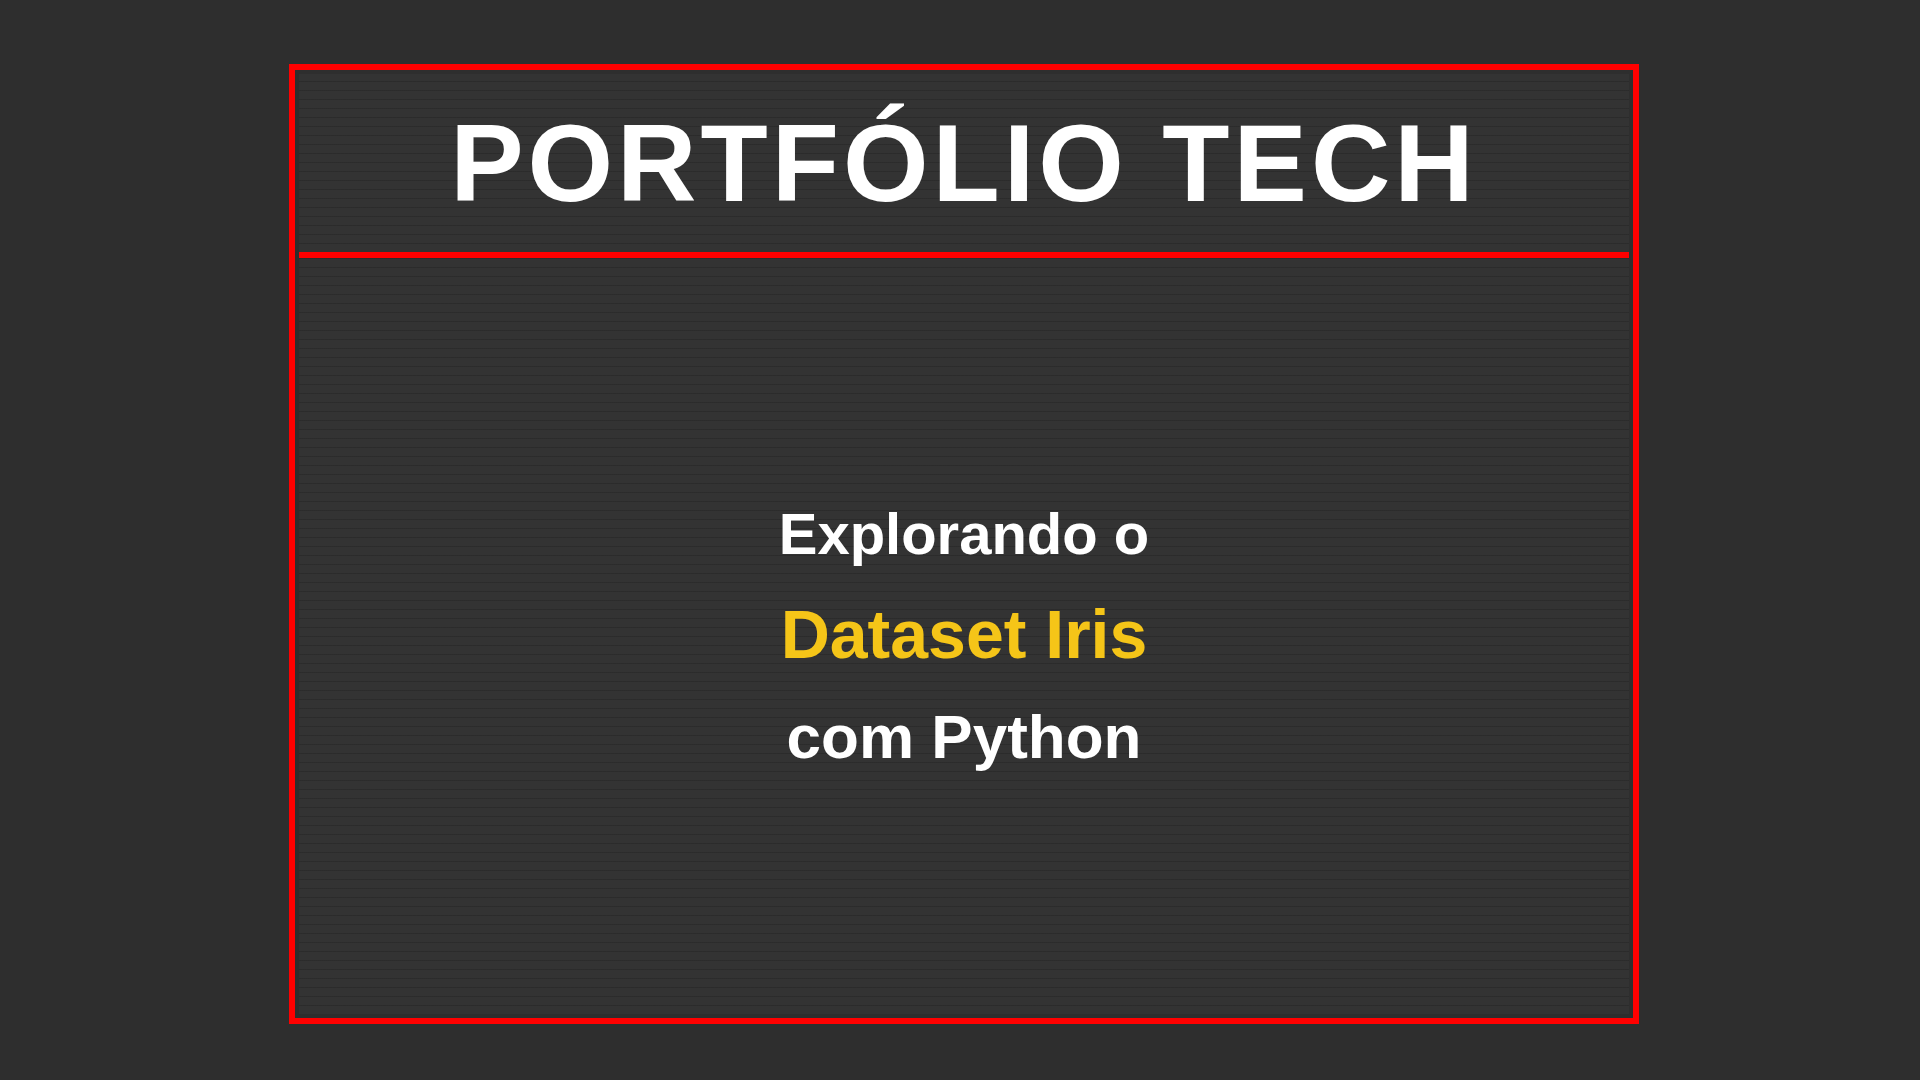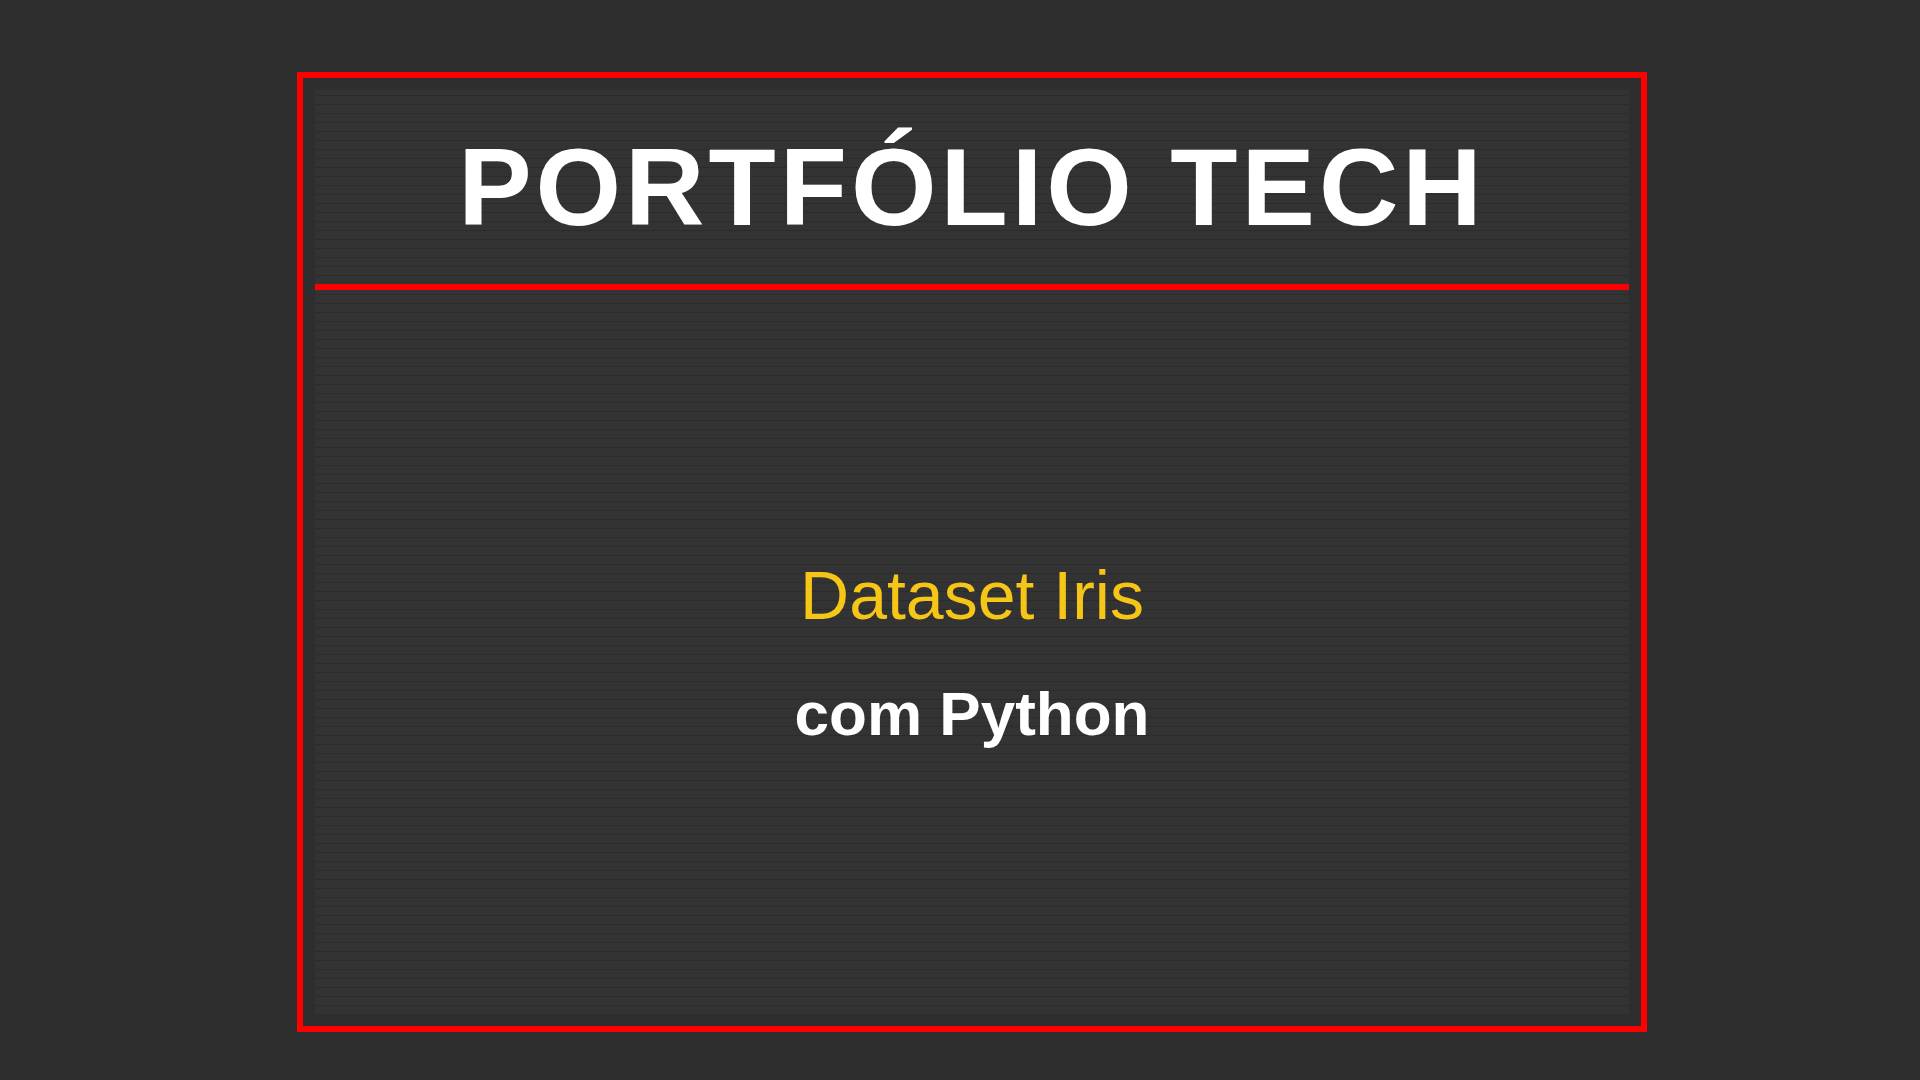--- a/index.html
+++ b/index.html
@@ -1,17 +1,17 @@
 <!DOCTYPE html>
 <html><head>
   <meta charset="utf-8">
   <style>
     * {
       margin: 0;
-      padding: 12px;
+      padding: 4px;
       box-sizing: border-box;
     }
 
     body {
       width: 1920px;
       height: 1080px;
       background-color: #2e2e2e;
       display: flex;
       align-items: center;
       justify-content: center;
@@ -73,38 +73,39 @@
 
     .subtitle-line1 {
       font-size: 58px;
       font-weight: 700;
       color: #ffffff;
       text-align: center;
     }
 
     .subtitle-line2 {
       font-size: 68px;
-      font-weight: 400;
+      font-weight: 700;
       color: #f5c518;
     }
 
     .subtitle-line3 {
       font-size: 62px;
       font-weight: 700;
       color: #ffffff;
       text-align: center;
     }
   </style>
 </head>
 <body>
 
 <div class="outer-wrapper">
 
   <div class="header-section">
     <h1 class="main-title">PORTFÓLIO TECH</h1>
   </div>
 
   <div class="content-section">
+    <div class="subtitle-line1">Explorando o</div>
     <div class="subtitle-line2">Dataset Iris</div>
     <div class="subtitle-line3">com Python</div>
   </div>
 
 </div>
 
 </body></html>

